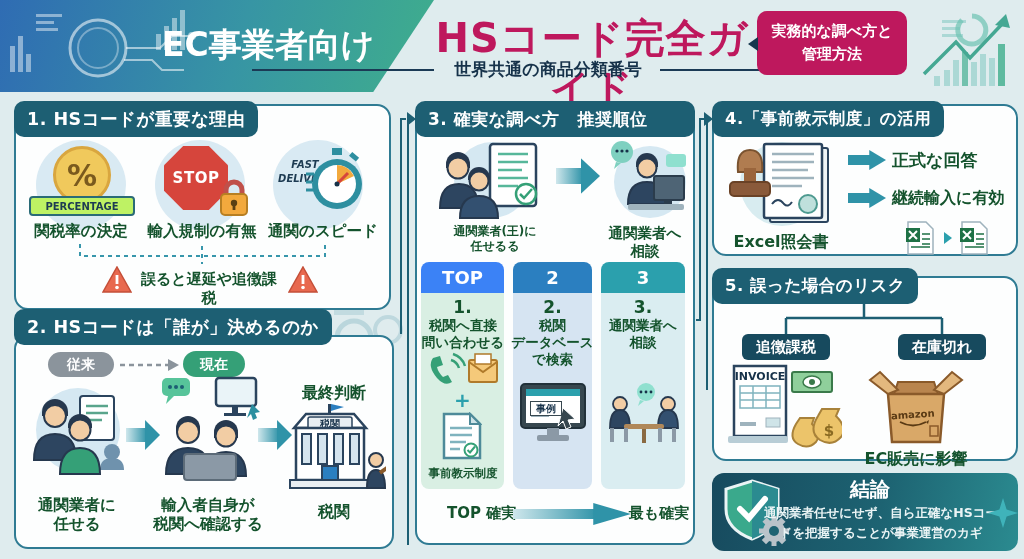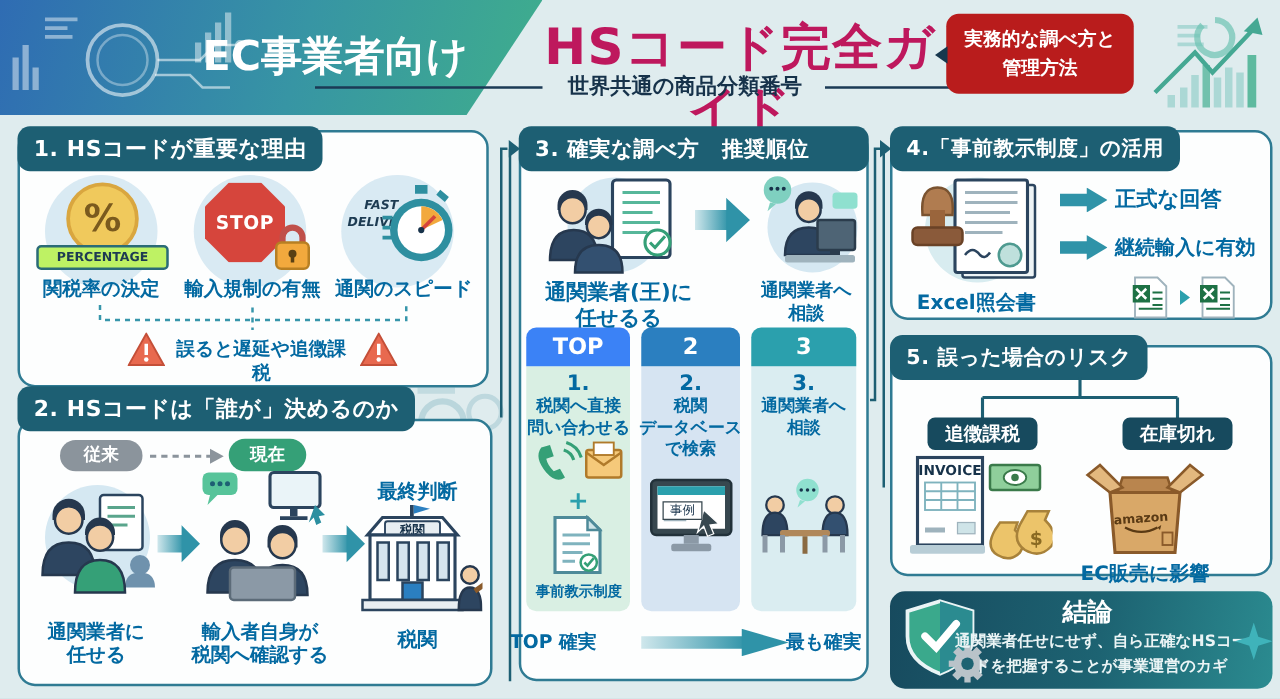--- a/index.html
+++ b/index.html
@@ -4,21 +4,21 @@
 <style>
   * { margin:0; padding:0; box-sizing:border-box; }
   html,body { background:#c9dde2; }
   body { font-family:"DejaVu Sans","Liberation Sans",sans-serif; }
   .canvas { position:relative; width:1024px; height:559px; background:#dfecee; overflow:hidden; }
 
   
   .card { position:absolute; background:#fdfefe; border:2px solid #2f7b93; border-radius:14px; z-index:2; }
   .pill { position:absolute; background:#1d5f73; color:#fff; font-weight:bold; border-radius:10px;
           display:flex; align-items:center; padding:0 13px; z-index:3; letter-spacing:.5px; }
-  .cap  { position:absolute; color:#0369a1; font-weight:bold; text-align:center; z-index:3; line-height:1.25; }
+  .cap  { position:absolute; color:#14532d; font-weight:bold; text-align:center; z-index:3; line-height:1.25; }
   .ml   { white-space:pre-line; }
 
   .farr { position:absolute; z-index:3; }
   .farr .bar { position:absolute; left:0; top:27%; height:46%; width:62%; background:linear-gradient(90deg,#cfe7ec,#2f93a8); }
   .farr .head{ position:absolute; left:56%; top:0; width:44%; height:100%; background:#2f93a8; clip-path:polygon(0 0,100% 50%,0 100%); }
   .farr.solid .bar { background:#2f93a8; }
 
   .icon-circle { position:absolute; border-radius:50%; background:#d9eaf3; z-index:2; }
 
   svg { display:block; }
@@ -64,21 +64,21 @@
       <rect x="30" y="8" width="26" height="3"></rect>
         <rect x="30" y="15" width="18" height="3"></rect>
         <rect x="30" y="22" width="22" height="3"></rect>
     </g>
   </svg>
 
   <div class="cap" style="left:162px;top:24px;width:260px;font-size:33px;color:#ffffff;text-align:left;z-index:2">EC事業者向け</div>
 
   <div class="cap" style="left:422px;top:13px;width:340px;font-size:40px;color:#be185d;text-align:center;letter-spacing:1px">HSコード完全ガイド</div>
 
-  <div style="position:absolute;left:757px;top:11px;width:150px;height:64px;background:#b91c1c;border-radius:10px;z-index:3;display:flex;align-items:center;justify-content:center">
+  <div style="position:absolute;left:757px;top:11px;width:150px;height:64px;background:#be185d;border-radius:10px;z-index:3;display:flex;align-items:center;justify-content:center">
     <div style="position:absolute;left:-9px;top:26px;width:0;height:0;border-top:7px solid transparent;border-bottom:7px solid transparent;border-right:10px solid #17384e"></div>
     <div class="ml" style="color:#fff;font-weight:bold;font-size:15px;text-align:center;line-height:1.55">実務的な調べ方と
 管理方法</div>
   </div>
 
   <div class="hline" style="left:252px;top:69px;width:182px"></div>
   <div class="cap" style="left:442px;top:59px;width:212px;font-size:17px;color:#16324a">世界共通の商品分類番号</div>
   <div class="hline" style="left:660px;top:69px;width:215px"></div>
 
   <svg class="abs" style="left:922px;top:4px" width="100" height="86" viewBox="0 0 100 86">
@@ -305,21 +305,21 @@
       <circle cx="21" cy="13" r="1.6" fill="#17324a"></circle>
     <rect x="60" y="16" width="20" height="13" rx="3" fill="#8fe0cf"></rect>
     <path d="M30,26 a11,11 0 0 1 22,0 v3 h-22 z" fill="#26384e"></path>
     <circle cx="41" cy="30" r="9.5" fill="#f2cda4" stroke="#26384e" stroke-width="2"></circle>
     <path d="M22,66 q0,-22 19,-22 q19,0 19,22 z" fill="#2d4560" stroke="#26384e" stroke-width="2"></path>
     <rect x="48" y="38" width="30" height="24" rx="2" fill="#4e6475" stroke="#2b3c4c" stroke-width="2"></rect>
     <rect x="58" y="62" width="8" height="6" fill="#2b3c4c"></rect>
     <rect x="22" y="66" width="56" height="6" rx="2" fill="#9fb3bd"></rect>
   </svg>
 
-  <div class="cap ml" style="left:422px;top:224px;width:146px;font-size:17px">通関業者(王)に
+  <div class="cap ml" style="left:422px;top:224px;width:146px;font-size:12px">通関業者(王)に
 任せるる</div>
   <div class="cap ml" style="left:598px;top:224px;width:94px;font-size:14.5px">通関業者へ
 相談</div>
 
   <div class="colhead" style="left:421px;top:262px;width:83px;height:31px;background:#3b82f6;font-size:18px;line-height:31px">TOP</div>
   <div class="colbody" style="left:421px;top:293px;width:83px;height:196px;background:#d9efe3"></div>
   <div class="colhead" style="left:513px;top:262px;width:79px;height:31px;background:#2b7fc0;font-size:18px;line-height:31px">2</div>
   <div class="colbody" style="left:513px;top:293px;width:79px;height:196px;background:#d6e4f2"></div>
   <div class="colhead" style="left:601px;top:262px;width:84px;height:31px;background:#2ba0ad;font-size:18px;line-height:31px">3</div>
   <div class="colbody" style="left:601px;top:293px;width:84px;height:196px;background:#daedf1"></div>
@@ -359,21 +359,21 @@
     <rect x="7" y="7" width="54" height="7" fill="#2ba0ad"></rect>
     <g stroke="#9fb3bd" stroke-width="2">
         <line x1="12" y1="22" x2="38" y2="22"></line>
         <line x1="12" y1="28" x2="38" y2="28"></line>
         <line x1="12" y1="34" x2="30" y2="34"></line>
       </g>
     <path d="M44,26 l12,11 -7,1 3,7 -5,2 -3,-8 -5,5 z" fill="#37474f" stroke="#fff" stroke-width="1"></path>
     <rect x="28" y="46" width="12" height="7" fill="#8b99a6"></rect>
     <rect x="18" y="53" width="32" height="6" rx="2" fill="#8b99a6"></rect>
   </svg>
-  <div class="abs" style="left:530px;top:401px;width:32px;height:15px;border:1.5px solid #37474f;color:#17324a;font-weight:normal;font-size:10px;text-align:center;line-height:13px;background:#fff;z-index:4">事例</div>
+  <div class="abs" style="left:530px;top:401px;width:32px;height:15px;border:1.5px solid #37474f;color:#17324a;font-weight:bold;font-size:10px;text-align:center;line-height:13px;background:#fff;z-index:4">事例</div>
 
   <div class="cap" style="left:601px;top:297px;width:84px;font-size:17px">3.</div>
   <div class="cap ml" style="left:599px;top:317px;width:88px;font-size:13.5px">通関業者へ
 相談</div>
   <svg class="abs" style="left:606px;top:382px" width="74" height="62" viewBox="0 0 74 62">
     <circle cx="40" cy="10" r="9" fill="#8fe0cf"></circle>
       <path d="M34,18 l-2,6 6,-5 z" fill="#8fe0cf"></path>
     <circle cx="35" cy="10" r="1.4" fill="#17324a"></circle>
       <circle cx="40" cy="10" r="1.4" fill="#17324a"></circle>
       <circle cx="45" cy="10" r="1.4" fill="#17324a"></circle>
@@ -384,21 +384,21 @@
     <rect x="18" y="42" width="40" height="5" rx="2" fill="#b0885a"></rect>
       <rect x="36" y="47" width="4" height="14" fill="#8a6a42"></rect>
     <g fill="#8b99a6">
         <rect x="4" y="46" width="4" height="14"></rect>
         <rect x="18" y="46" width="4" height="14"></rect>
         <rect x="52" y="46" width="4" height="14"></rect>
         <rect x="66" y="46" width="4" height="14"></rect>
       </g>
   </svg>
 
-  <div class="cap" style="left:404px;top:504px;width:90px;font-size:15px;text-align:left;padding-left:4px">TOP 確実</div>
+  <div class="cap" style="left:443px;top:504px;width:90px;font-size:15px;text-align:left;padding-left:4px">TOP 確実</div>
   <div class="farr" style="left:513px;top:503px;width:118px;height:22px">
     <span class="bar" style="width:72%"></span>
       <span class="head" style="left:68%;width:32%"></span>
   </div>
   <div class="cap" style="left:626px;top:504px;width:66px;font-size:15px">最も確実</div>
 
   <div class="card" style="left:712px;top:104px;width:306px;height:152px"></div>
   <div class="pill" style="left:712px;top:101px;height:36px;font-size:16.5px">4.「事前教示制度」の活用</div>
 
   <svg class="abs" style="left:722px;top:138px" width="118" height="92 " viewBox="0 0 118 92">

